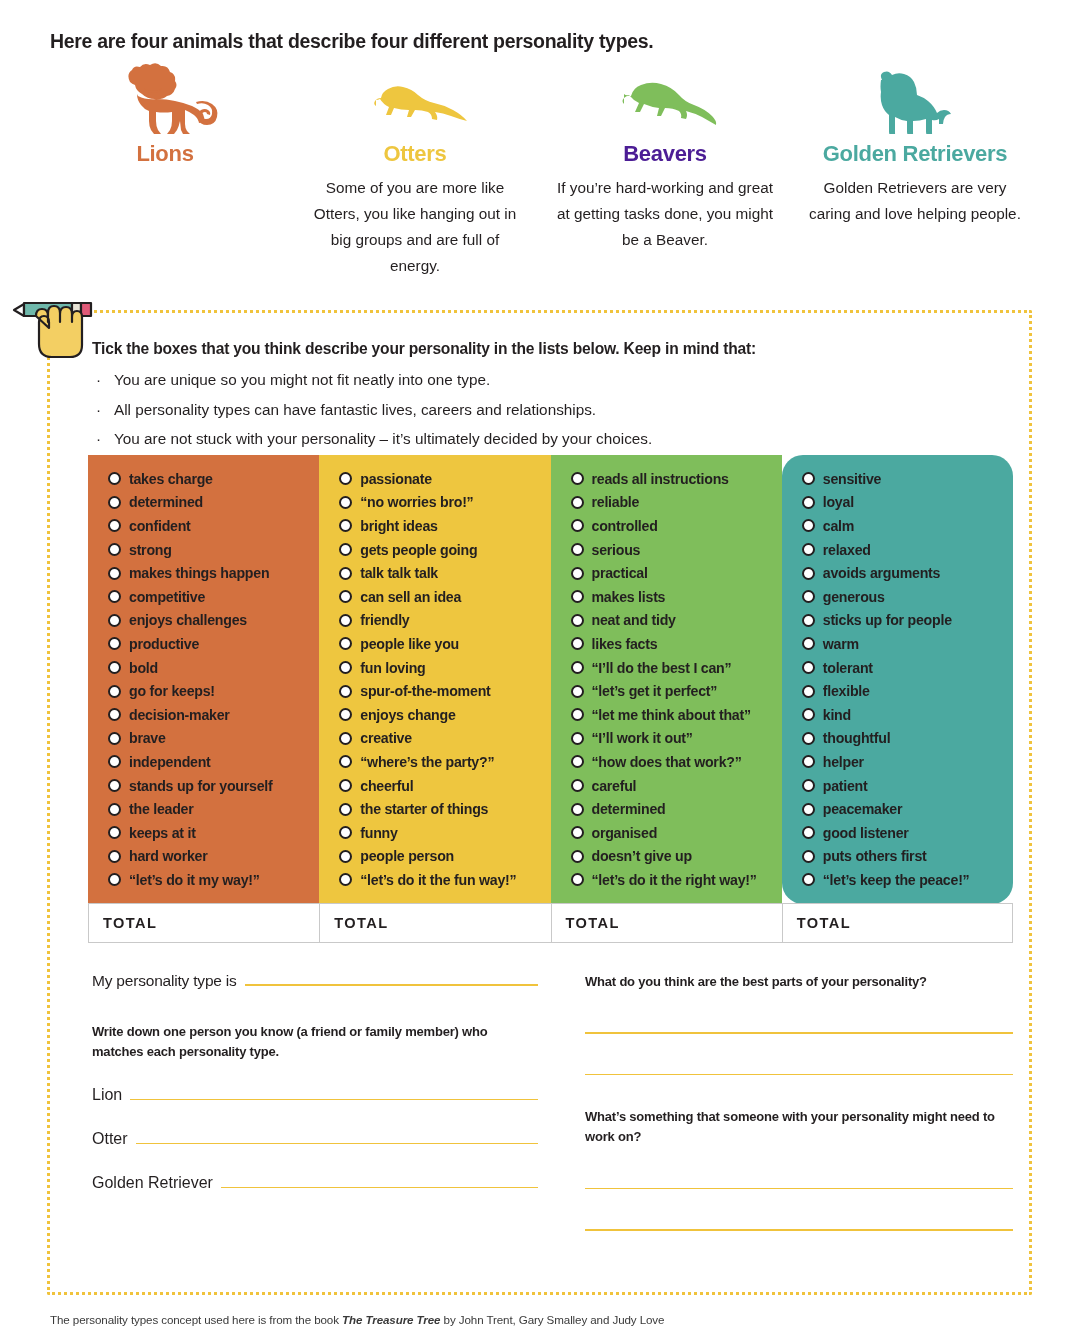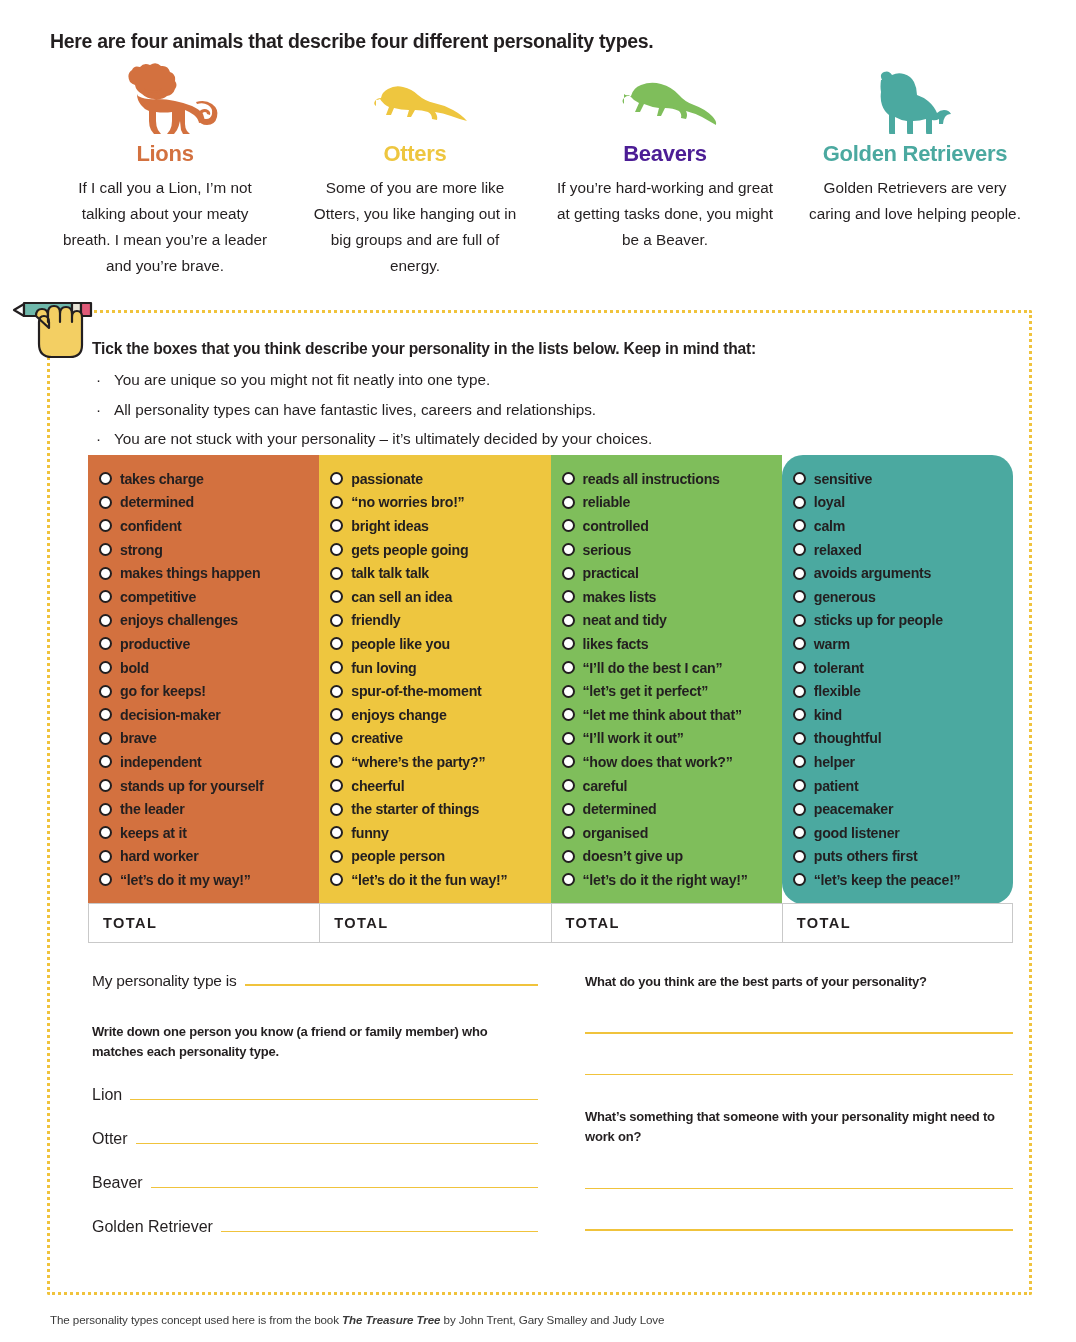--- a/index.html
+++ b/index.html
@@ -56,21 +56,21 @@
     font-size: 15.3px; line-height: 1.55; margin-bottom: 6px;
     padding-left: 22px; position: relative;
   }
   .instr-item .bullet { position: absolute; left: 4px; top: 0; }
 
   
   .checklist {
     position: absolute; left: 88px; top: 455px;
     width: 925px; display: flex;
   }
-  .check-col { width: 231.25px; padding: 12px 0 12px 11px; }
+  .check-col { width: 231.25px; padding: 12px 0 12px 20px; }
   .check-col.lion   { background: #d3713f; }
   .check-col.otter  { background: #eec63f; }
   .check-col.beaver { background: #7fbe5b; }
   .check-col.golden { background: #4ba9a0; border-radius: 21px; }
 
   .check-row { display: flex; align-items: center; height: 23.6px; }
   .checkbox {
     width: 13px; height: 13px; border-radius: 50%;
     background: #ffffff; border: 2px solid #231f20;
     flex: 0 0 auto; margin-right: 8px;
@@ -134,21 +134,20 @@
       <svg width="110" height="72" viewBox="0 0 110 72">
         <g fill="#d3713f">
           <path d="M20 20 q-4-8 2-12 q2-5 8-3 q4-5 10-2 q6-4 11 1 q7-1 9 6 q6 2 5 9 q3 4 0 8 q-2 6-8 7 q-5 4-12 3 q-8 0-13-5 q-6-3-7-9 q-3-1-5-3z"></path>
           <path d="M28 34 q8 4 18 3 q11 0 19 2 q10 2 17 5 q7 3 11 8 q2 4 1 8 l-5 1 q-1-5-5-8 q-4-3-9-5 l0 14 q0 4 2 7 l3 3 -7 0 -2-4 -1-9 q-1 5-3 9 l-3 4 -7 0 3-4 q2-4 2-9 l0-9 q-8 1-16 0 l0 9 q0 5 2 9 l3 4 -7 0 -3-4 q-2-4-2-9 l0-10 q-5-2-8-6 q-4-5-4-11z"></path>
           <path d="M86 40 q9-3 16 2 q7 5 5 13 q-2 8-10 8 q-7 0-9-6 q-2-6 3-9 q4-2 7 0 q3 2 2 5 l-3-1 q0-2-2-2 q-3 0-3 3 q0 4 4 4 q5 0 6-5 q1-6-4-9 q-5-3-11-1z"></path>
           <path d="M34 26 q4 3 9 3 q5 0 9-3 q-2 5-9 5 q-7 0-9-5z"></path>
         </g>
       </svg>
     </div>
     <div class="animal-name" style="color:#d3713f">Lions</div>
-    <div class="animal-desc">If I call you a Lion, I’m not talking about your meaty breath. I mean you’re a leader and you’re brave.</div>
   </div>
 
   <div class="animal-col">
     <div class="animal-icon">
       <svg width="110" height="72" viewBox="0 0 110 72">
         <g fill="#eec63f">
           <path d="M16 44 q-3-2-1-5 q2-3 6-3 q1-6 7-9 q7-4 15-2 q9 2 15 8 q7 6 16 8 q10 2 19 7 q9 5 14 11 q-8-2-16-5 q-8-3-16-4 q3 4 2 8 l-5-1 q0-5-4-7 q-6-2-13-2 l-4 7 -4 0 2-7 q-8 0-15-2 l-3 7 -5 0 3-8 q-6-3-9-8 q-2 1-4 1z"></path>
           <circle cx="26" cy="34" r="2.5" fill="#eec63f"></circle>
         </g>
         <circle cx="26" cy="35" r="1.8" fill="#fff" opacity="0.0"></circle>
@@ -543,24 +542,20 @@
 
   <div class="named-line">
     <span class="lbl">Lion</span>
     <span class="rule"></span>
   </div>
   <div class="named-line">
     <span class="lbl">Otter</span>
     <span class="rule"></span>
   </div>
   <div class="named-line">
-    <span class="lbl">Beaver</span>
-    <span class="rule"></span>
-  </div>
-  <div class="named-line">
     <span class="lbl">Golden Retriever</span>
     <span class="rule"></span>
   </div>
 </div>
 
 <div class="form-right">
   <div class="q-text">What do you think are the best parts of your personality?</div>
   <div class="spacer-40"></div>
   <div class="rule-full"></div>
   <div class="spacer-40"></div>

